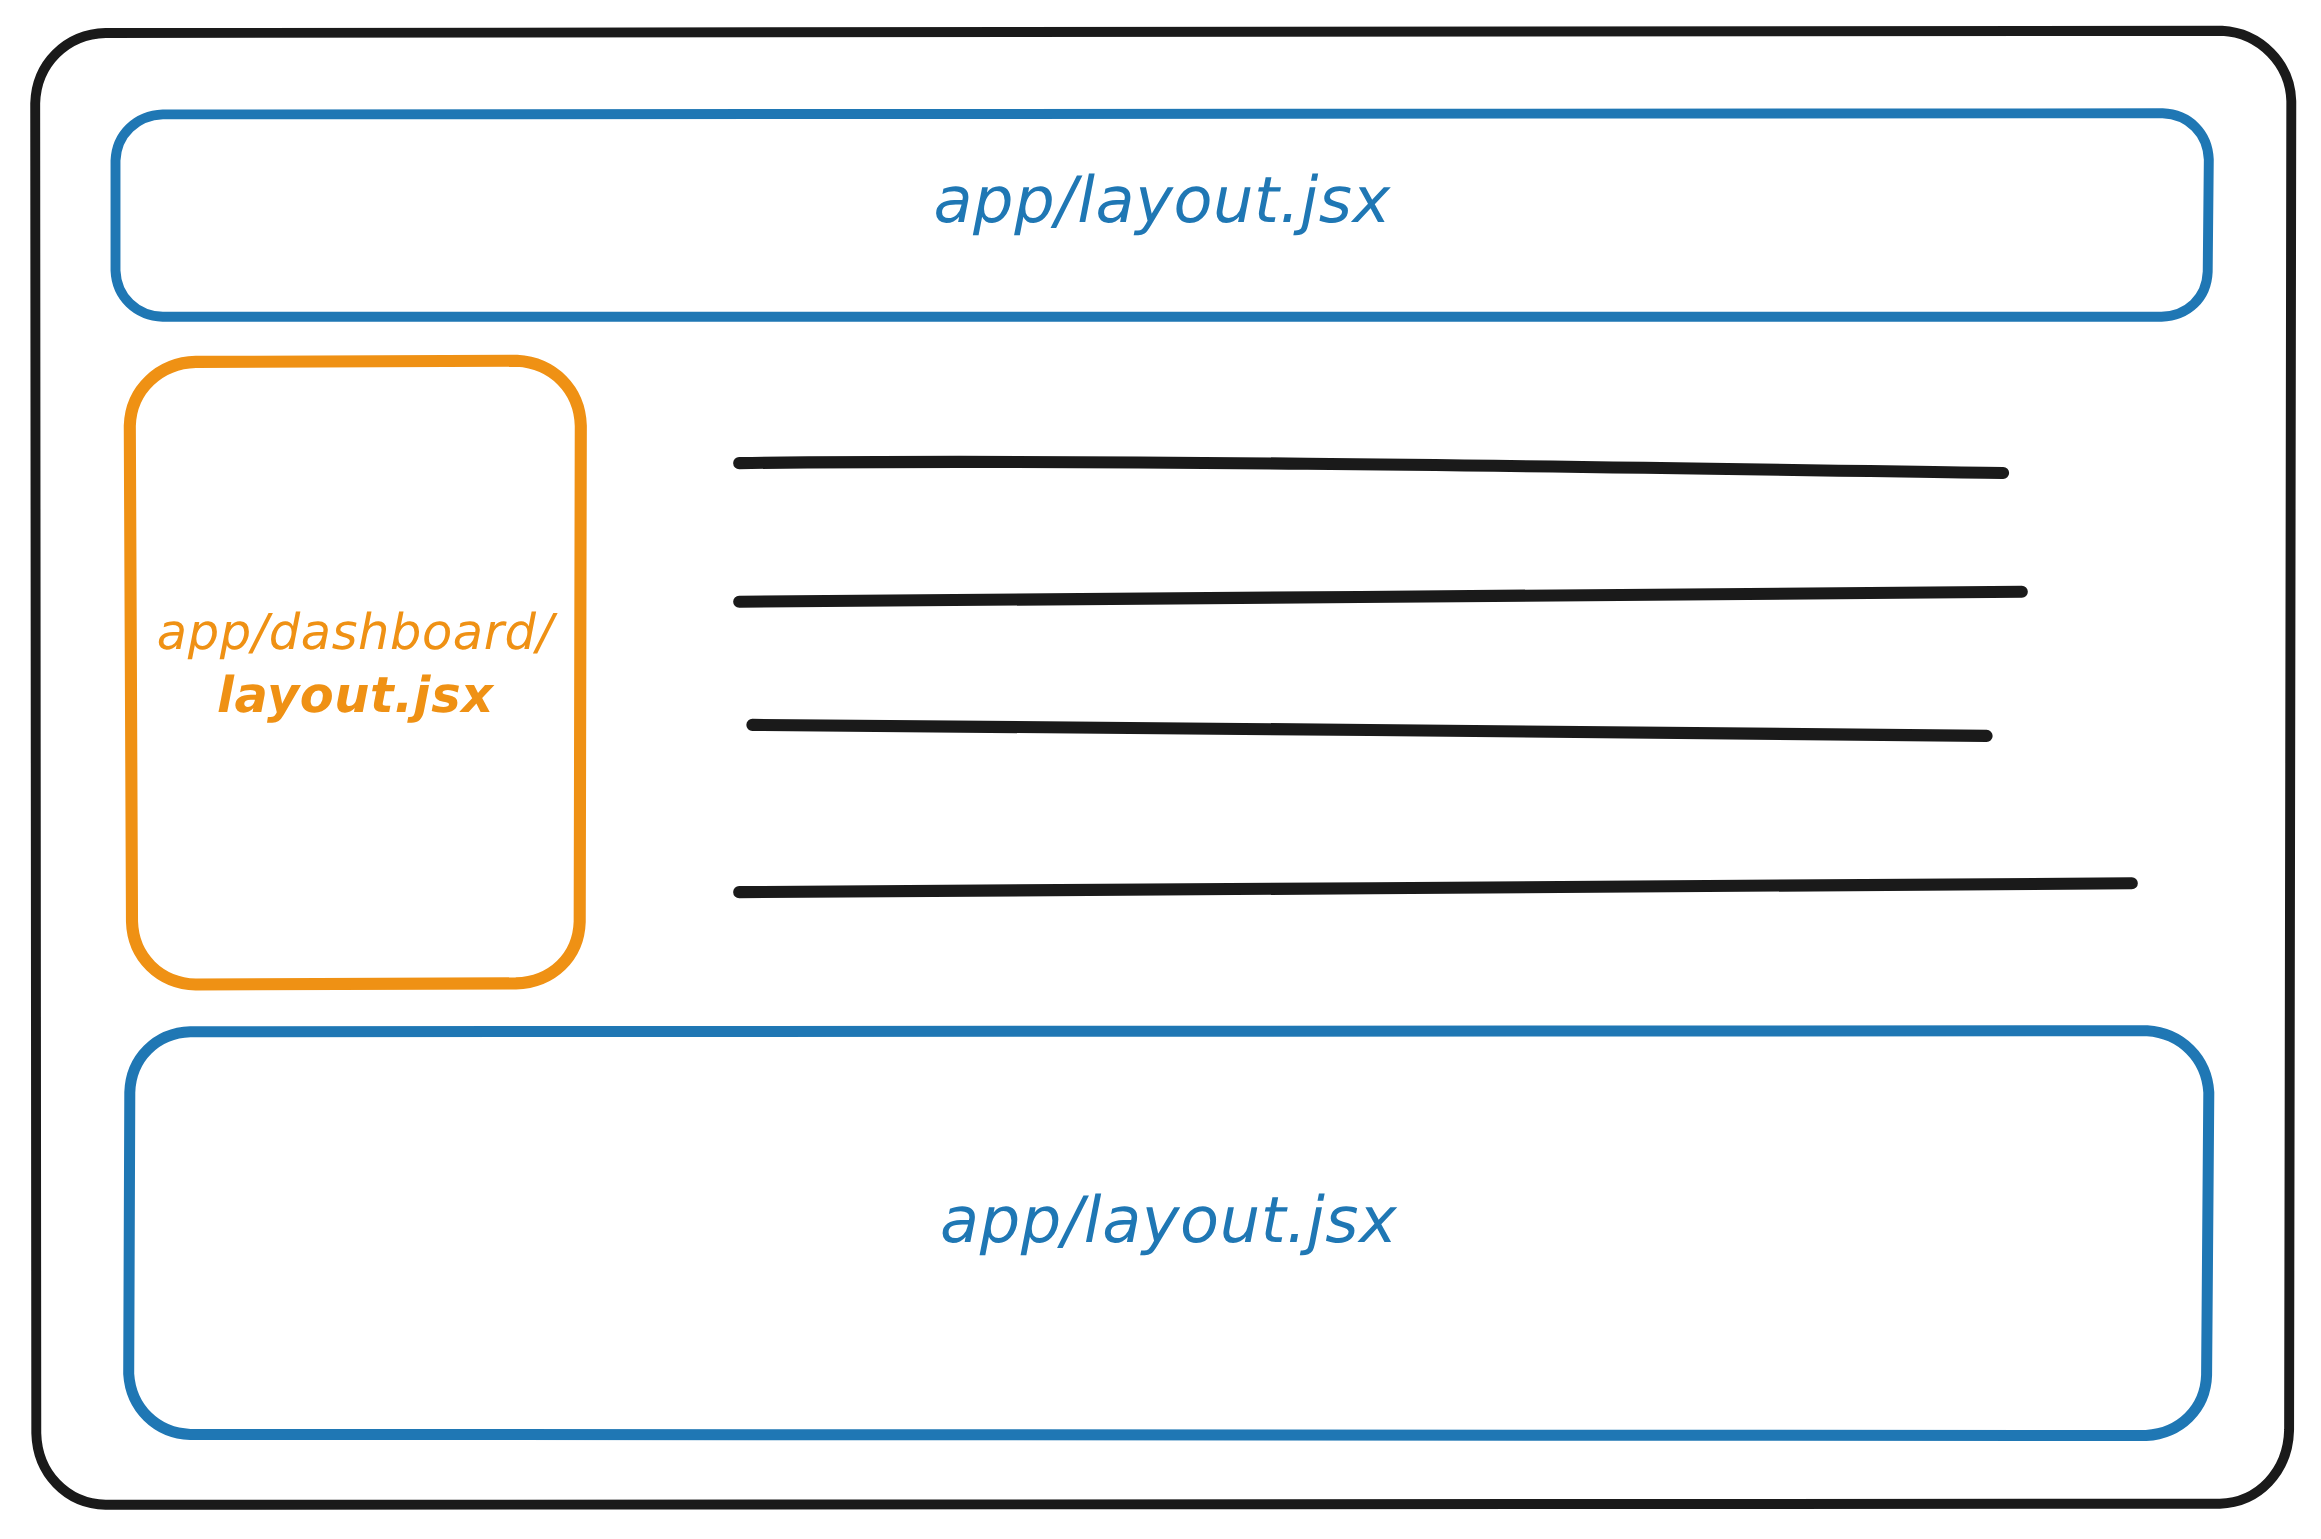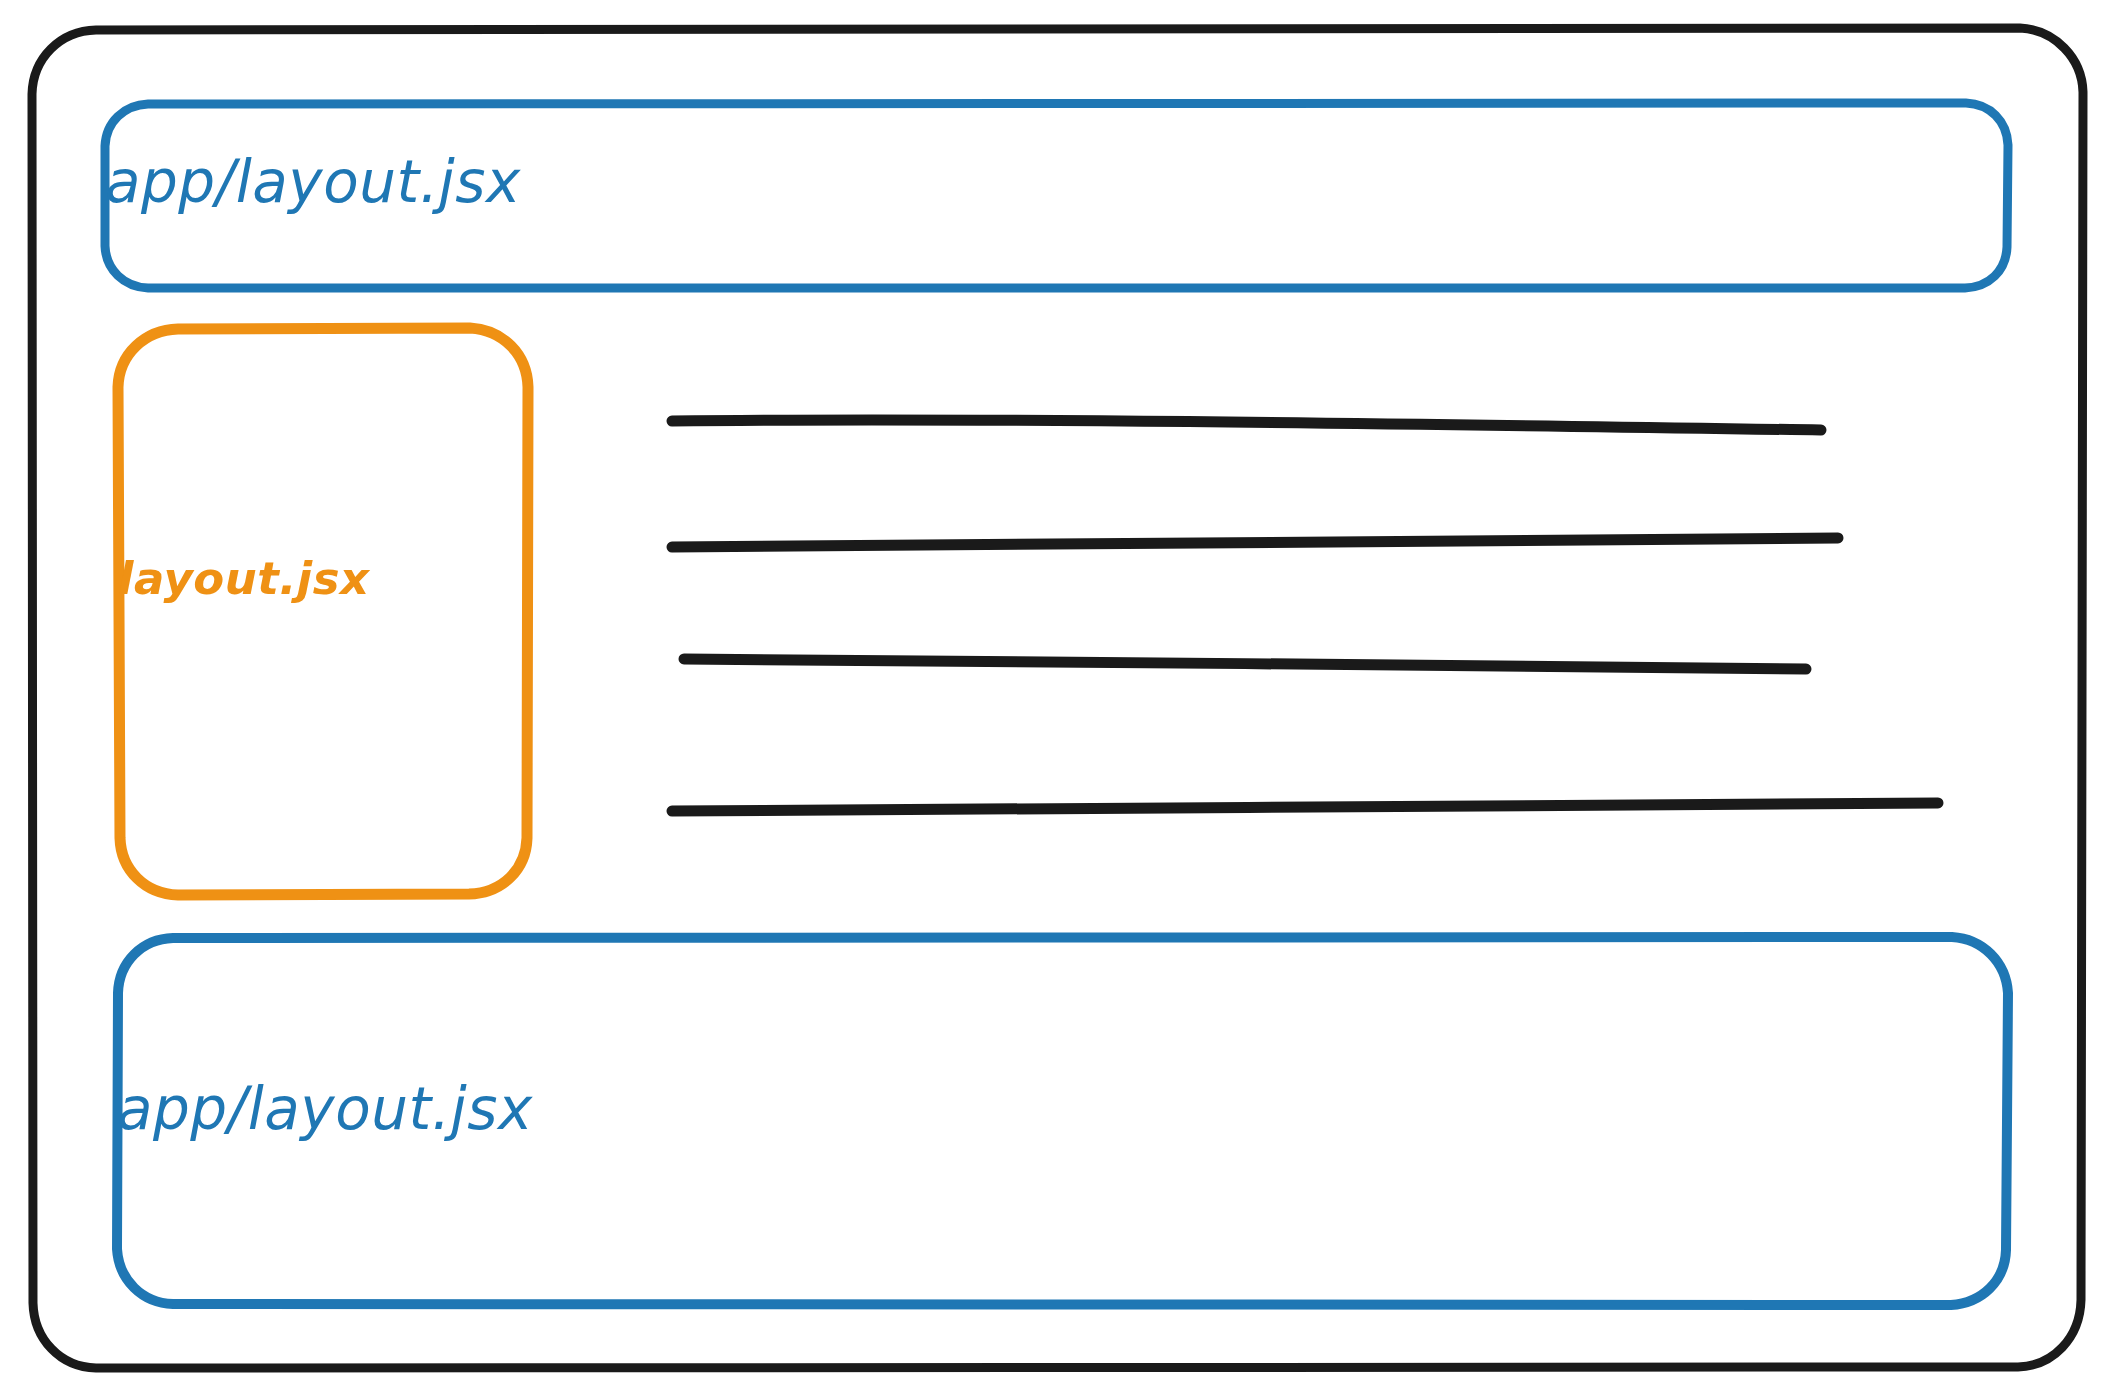--- a/index.html
+++ b/index.html
@@ -25,21 +25,21 @@
     position: absolute;
     left: 0;
     top: 0;
     width: 2110px;
     height: 1399px;
   }
 
   
   .label {
     position: absolute;
-    text-align: left;
+    text-align: center;
     font-family: "DejaVu Sans", sans-serif;
     font-style: italic;
     font-weight: 400;
     letter-spacing: 0.5px;
     white-space: pre;
     line-height: 1.18;
     user-select: none;
   }
 
   .label-top {
@@ -129,17 +129,17 @@
     <g>
       <path d="M 672 421 C 1000 417 1480 425 1821 430" fill="none" stroke="#1a1a1a" stroke-width="11" stroke-linecap="round"></path>
       <path d="M 672 547 C 1020 545 1500 540 1838 538" fill="none" stroke="#1a1a1a" stroke-width="11" stroke-linecap="round"></path>
       <path d="M 684 659 C 1000 661 1490 666 1806 669" fill="none" stroke="#1a1a1a" stroke-width="11" stroke-linecap="round"></path>
       <path d="M 672 811 C 1060 809 1580 805 1938 803" fill="none" stroke="#1a1a1a" stroke-width="11" stroke-linecap="round"></path>
     </g>
   </svg>
 
   <div class="label label-top">app/layout.jsx</div>
 
-  <div class="label label-sidebar"><span class="line2">layout.jsx</span></div>
+  <div class="label label-sidebar"><span class="line1">app/dashboard/</span><span class="line2">layout.jsx</span></div>
 
   <div class="label label-bottom">app/layout.jsx</div>
 
 </div>
 
 </body></html>

